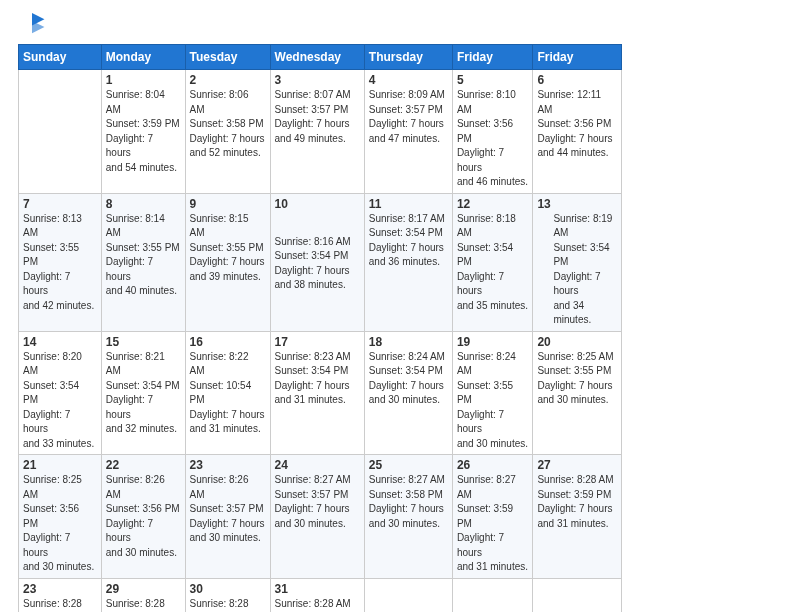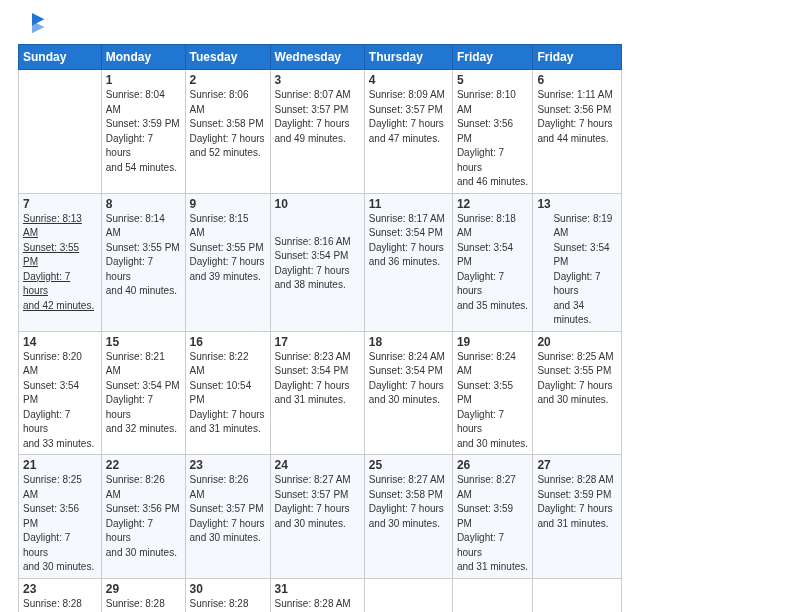--- a/index.html
+++ b/index.html
@@ -165,30 +165,30 @@
           </td>
           <td>
             <div class="day-num">5</div>
             <div class="day-info" style="white-space: pre-line;">Sunrise: 8:10 AM
 Sunset: 3:56 PM
 Daylight: 7 hours
 and 46 minutes.</div>
           </td>
           <td>
             <div class="day-num">6</div>
-            <div class="day-info" style="white-space: pre-line;">Sunrise: 1:11 AM
+            <div class="day-info" style="white-space: pre-line;">Sunrise: 12:11 AM
 Sunset: 3:56 PM
 Daylight: 7 hours
 and 44 minutes.</div>
           </td>
         </tr>
         <tr>
           <td>
             <div class="day-num">7</div>
-            <div class="day-info" style="white-space: pre-line; text-decoration: underline;">Sunrise: 8:13 AM
+            <div class="day-info" style="white-space: pre-line;">Sunrise: 8:13 AM
 Sunset: 3:55 PM
 Daylight: 7 hours
 and 42 minutes.</div>
           </td>
           <td>
             <div class="day-num">8</div>
             <div class="day-info" style="white-space: pre-line;">Sunrise: 8:14 AM
 Sunset: 3:55 PM
 Daylight: 7 hours
 and 40 minutes.</div>

